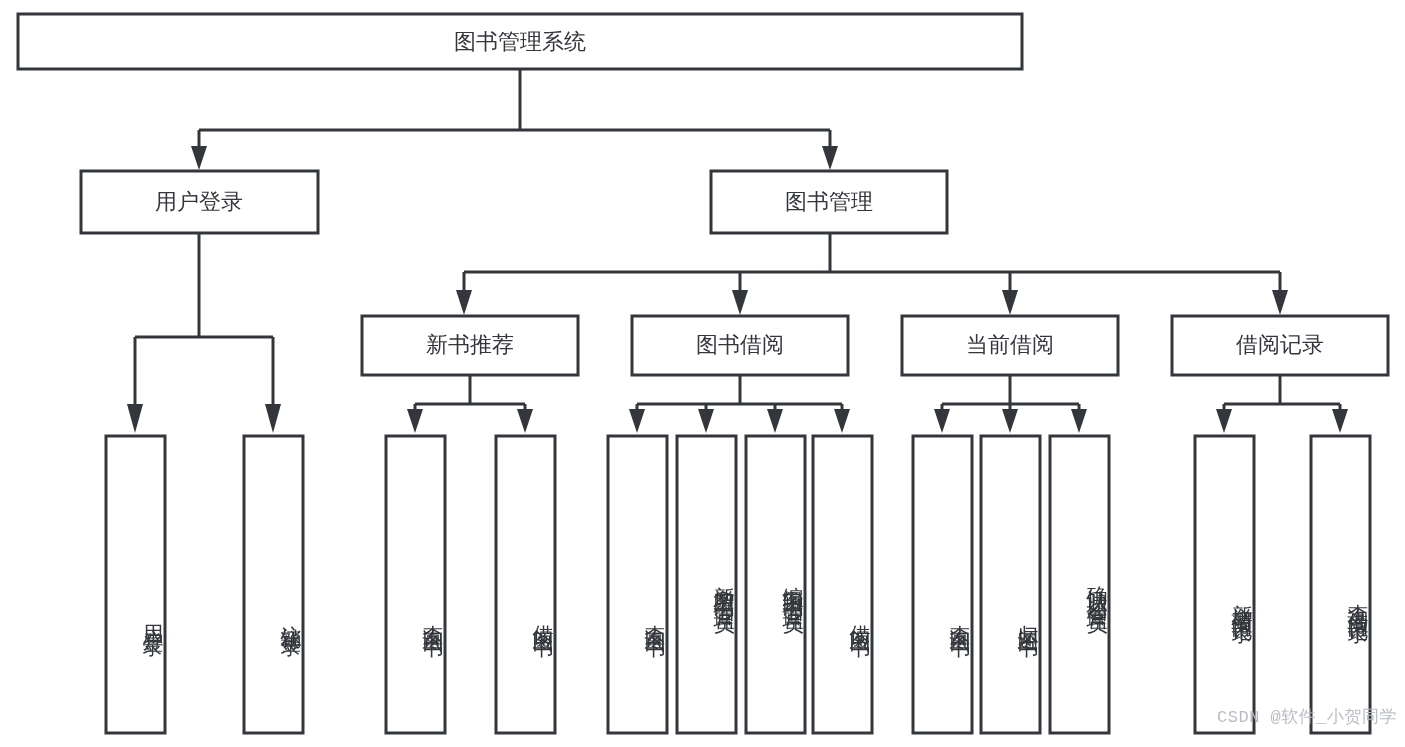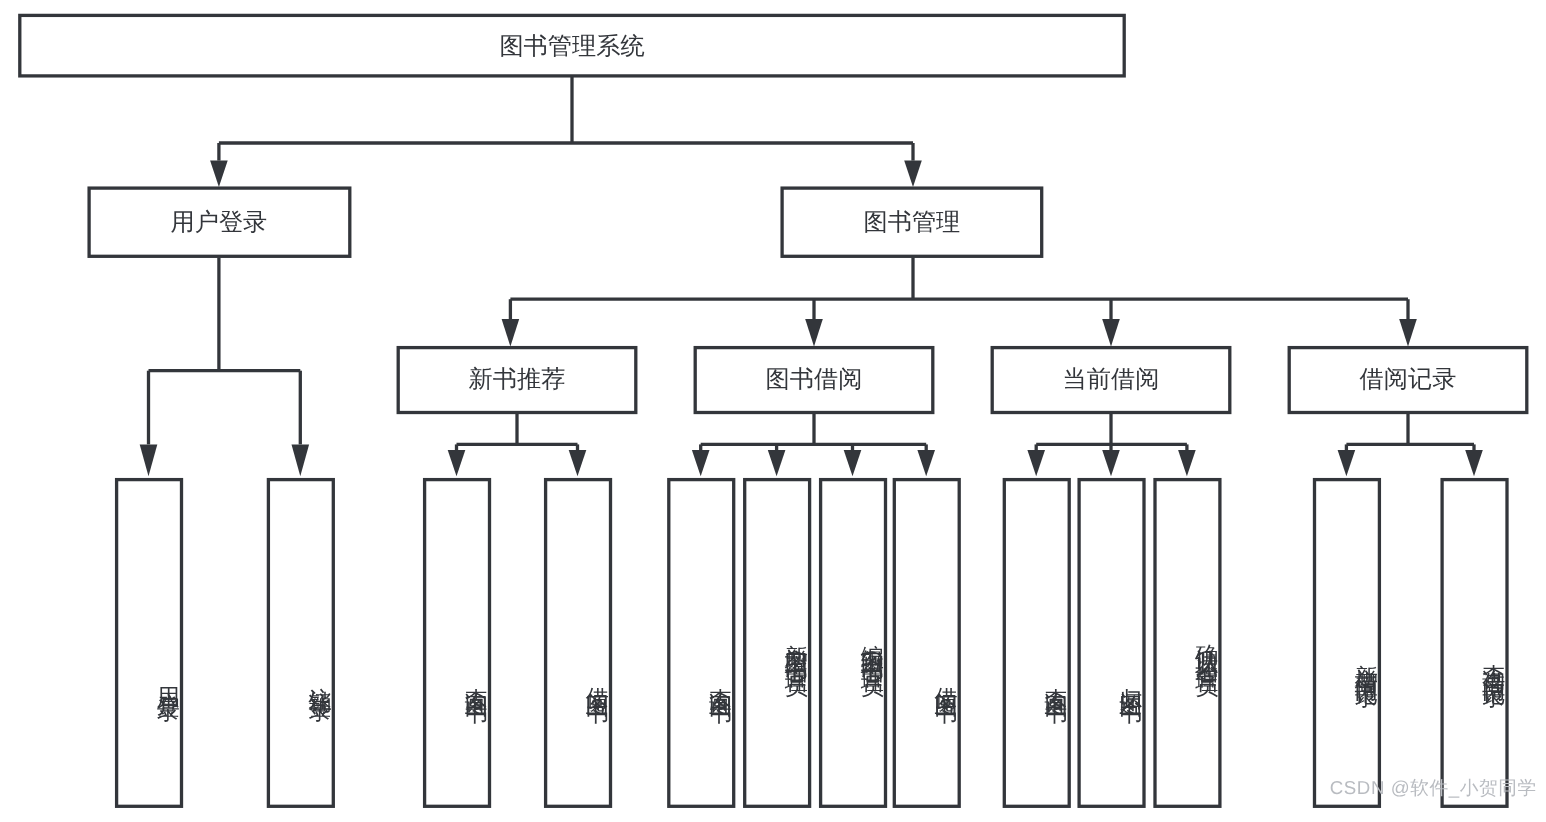--- a/index.html
+++ b/index.html
@@ -61,21 +61,21 @@
     display: flex;
     align-items: flex-start;
     justify-content: center;
     white-space: nowrap;
     pointer-events: none;
   }
   .watermark {
     position: absolute;
     right: 8px;
     bottom: 8px;
-    font-family: Liberation Sans, sans-serif;
+    font-family: Liberation Mono, monospace;
     font-size: 17px;
     color: #b9bcc1;
     white-space: nowrap;
     letter-spacing: 0.5px;
   }
 </style>
 </head>
 <body>
 
 <div id="diagram-root">

